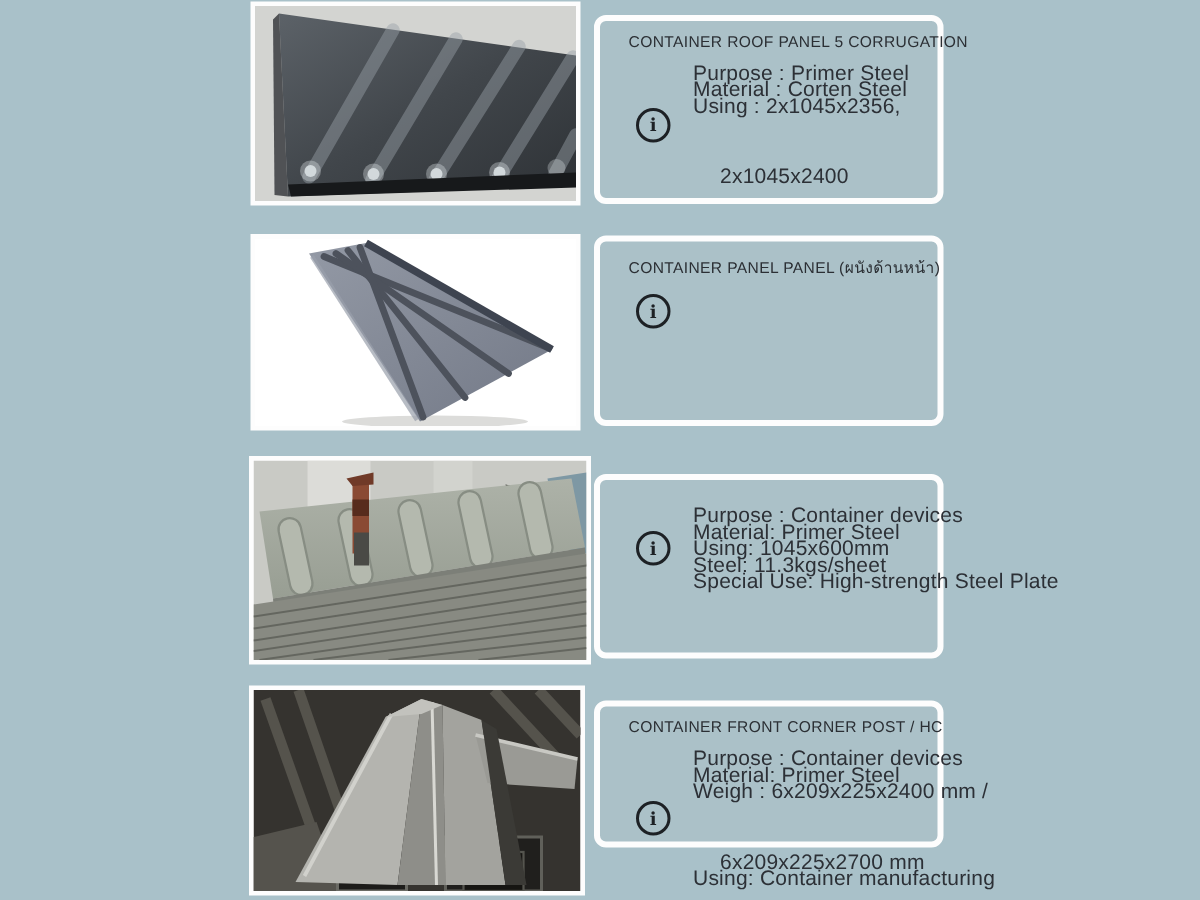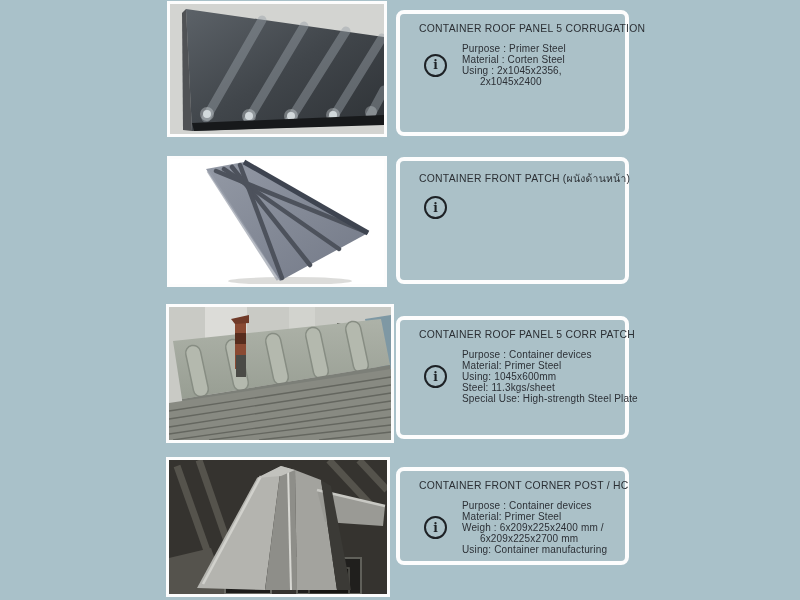--- a/index.html
+++ b/index.html
@@ -32,23 +32,23 @@
     font-size:10.4px;letter-spacing:.25px;white-space:nowrap;color:#2b2f34;
   }
   .body{display:flex;align-items:center;margin-top:9px;}
   .icon-wrap{
     flex:0 0 auto;width:19px;height:19px;margin-right:15px;margin-left:5px;
     border:2px solid #1d2125;border-radius:50%;
     display:flex;align-items:center;justify-content:center;
     font-family:"DejaVu Serif",serif;font-weight:bold;font-size:12px;line-height:1;
     color:#1d2125;
   }
-  .details{font-size:10px;line-height:11px;letter-spacing:.15px;color:#2c3036;}
+  .details{font-size:14px;line-height:11px;letter-spacing:.15px;color:#2c3036;}
   .line{white-space:nowrap;}
-  .line.indent{padding-left:18px;}
+  .line.indent{padding-left:18px;margin-top:36px;}
 </style>
 </head>
 <body>
 
 <figure class="photo photo1" aria-label="Dark corrugated steel container roof panel">
   <svg width="214" height="130" viewBox="0 0 214 130">
     <defs>
       <linearGradient id="p1g" x1="0" y1="0" x2="1" y2="1">
         <stop offset="0" stop-color="#5c6268"></stop>
           <stop offset=".5" stop-color="#41464b"></stop>
@@ -111,21 +111,21 @@
       <line x1="54" y1="10" x2="169" y2="90"></line>
       <line x1="62" y1="8" x2="140" y2="106"></line>
       <line x1="70" y1="6" x2="112" y2="119"></line>
     </g>
     <line x1="74" y1="3" x2="198" y2="74" stroke="#3e4450" stroke-width="5"></line>
     <line x1="38" y1="12" x2="108" y2="121" stroke="#9aa0ac" stroke-width="3" opacity=".7"></line>
   </svg>
 </figure>
 
 <div class="card card2">
-  <div class="title">CONTAINER FRONT PATCH  (ผนังด้านหน้า)</div>
+  <div class="title">CONTAINER PANEL PANEL  (ผนังด้านหน้า)</div>
   <div class="body">
     <div class="icon-wrap">
       <span>i</span>
     </div>
   </div>
 </div>
 
 <figure class="photo photo3" aria-label="Stack of corrugated container roof panel patches">
   <svg width="222" height="133" viewBox="0 0 222 133">
     <defs>
@@ -160,21 +160,20 @@
         <path d="M150,133 L222,125"></path>
     </g>
     <rect x="66" y="12" width="11" height="50" fill="#8a4a33"></rect>
     <rect x="66" y="26" width="11" height="11" fill="#572c1d"></rect>
     <rect x="67" y="48" width="10" height="22" fill="#4a4a46"></rect>
     <polygon points="62,12 80,8 80,16 66,17" fill="#703a28"></polygon>
   </svg>
 </figure>
 
 <div class="card card3">
-  <div class="title">CONTAINER ROOF PANEL 5 CORR PATCH</div>
   <div class="body">
     <div class="icon-wrap">
       <span>i</span>
     </div>
     <div class="details">
       <div class="line">Purpose : Container devices</div>
       <div class="line">Material: Primer Steel</div>
       <div class="line">Using: 1045x600mm</div>
       <div class="line">Steel: 11.3kgs/sheet</div>
       <div class="line">Special Use: High-strength Steel Plate</div>

